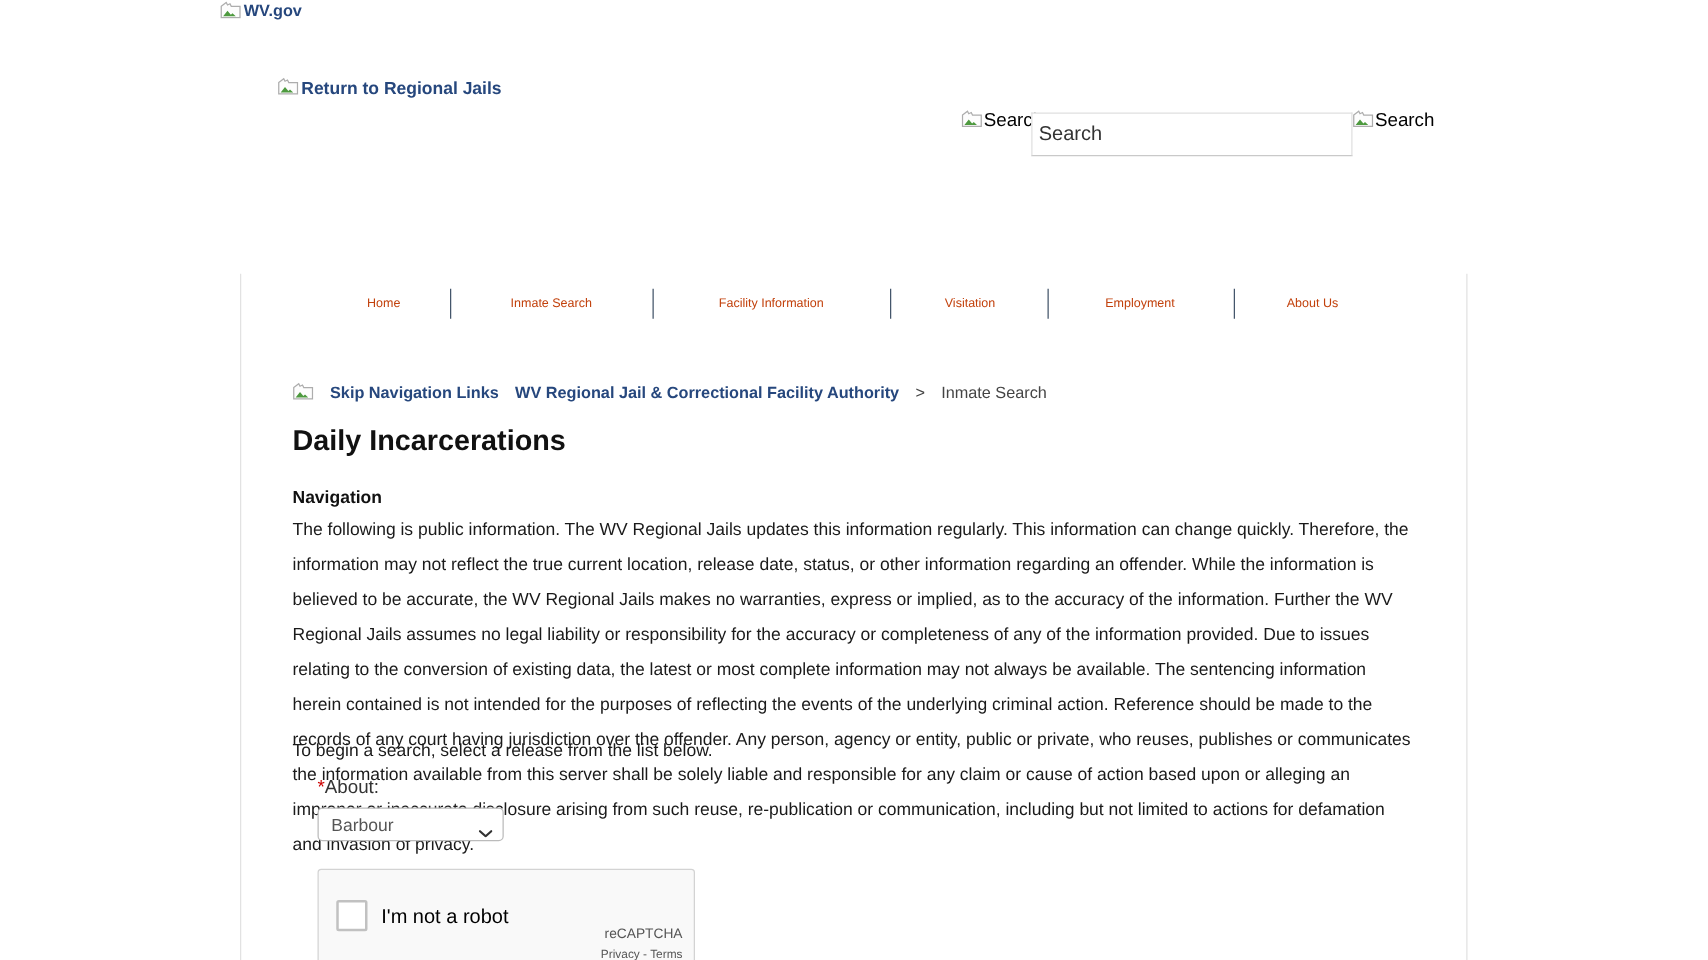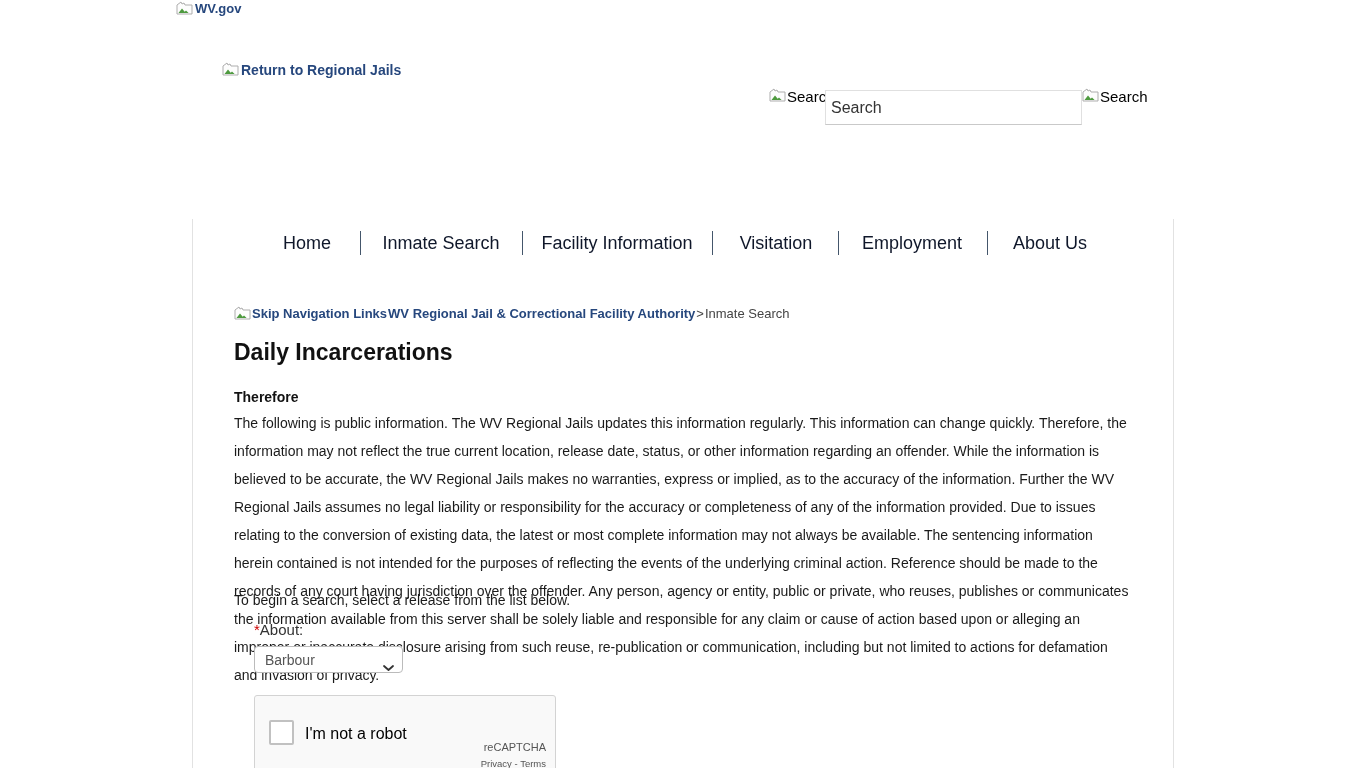--- a/index.html
+++ b/index.html
@@ -24,26 +24,26 @@
                   font-family:"Liberation Sans", sans-serif;
                   font-size:16px; color:#333; padding:0 0 0 5px; background:#fff; outline:none; }
 
   
   .container { position:absolute; left:192px; top:219px; width:982px; height:549px;
                border-left:1px solid #e2e2e2; border-right:1px solid #e2e2e2; background:#fff; }
 
   
   .nav { position:absolute; left:0; top:0; width:100%; height:47px; }
   .nav-item { position:absolute; top:24px; transform:translate(-50%,-50%);
-              font-size:18px; color:#0f172a; text-decoration:none; white-space:nowrap; cursor:pointer; }
+              font-size:10px; color:#c2410c; text-decoration:none; white-space:nowrap; cursor:pointer; }
   .nav-sep { position:absolute; top:12px; width:1px; height:24px; background:#44566b; }
 
   
   .breadcrumb { position:absolute; left:41px; top:87px; display:flex; align-items:flex-start;
-                gap:1px; font-size:13px; white-space:nowrap; }
+                gap:13px; font-size:13px; white-space:nowrap; }
   .crumb-link { color:#26477d; font-weight:bold; text-decoration:none; }
   .crumb-skip { color:#26477d; font-weight:bold; }
   .crumb-sep, .crumb-current { color:#444; font-weight:normal; }
 
   
   .page-title { position:absolute; left:41px; top:120px; font-size:23px; font-weight:bold; color:#111; }
   .disclaimer-heading { position:absolute; left:41px; top:170px; font-size:14px; font-weight:bold; color:#111; }
   .disclaimer-text { position:absolute; left:41px; top:190px; width:901px;
                      font-size:14px; line-height:28px; color:#1a1a1a; }
   .instruction { position:absolute; left:41px; top:373px; font-size:14px; color:#1a1a1a; }
@@ -137,21 +137,21 @@
         <path d="M2.5 12 L6 7.5 L8.7 10.8 L10 9.6 L12.6 12 Z" fill="#4e9a3f"></path>
       </svg>
     </span>
     <span class="crumb-skip">Skip Navigation Links</span>
     <a class="crumb-link">WV Regional Jail &amp; Correctional Facility Authority</a>
     <span class="crumb-sep">&gt;</span>
     <span class="crumb-current">Inmate Search</span>
   </div>
 
   <h1 class="page-title">Daily Incarcerations</h1>
-  <div class="disclaimer-heading">Therefore</div>
+  <div class="disclaimer-heading">Navigation</div>
   <div class="disclaimer-text">The following is public information. The WV Regional Jails updates this information regularly. This information can change quickly. Therefore, the information may not reflect the true current location, release date, status, or other information regarding an offender. While the information is believed to be accurate, the WV Regional Jails makes no warranties, express or implied, as to the accuracy of the information. Further the WV Regional Jails assumes no legal liability or responsibility for the accuracy or completeness of any of the information provided. Due to issues relating to the conversion of existing data, the latest or most complete information may not always be available. The sentencing information herein contained is not intended for the purposes of reflecting the events of the underlying criminal action. Reference should be made to the records of any court having jurisdiction over the offender. Any person, agency or entity, public or private, who reuses, publishes or communicates the information available from this server shall be solely liable and responsible for any claim or cause of action based upon or alleging an improper or inaccurate disclosure arising from such reuse, re-publication or communication, including but not limited to actions for defamation and invasion of privacy.</div>
   <div class="instruction">To begin a search, select a release from the list below.</div>
 
   <div class="county-label">
     <span class="required-mark">*</span><span>About:</span>
   </div>
 
   <div class="select-wrap">
     <select class="county-select">
       <option selected="">Barbour</option>

